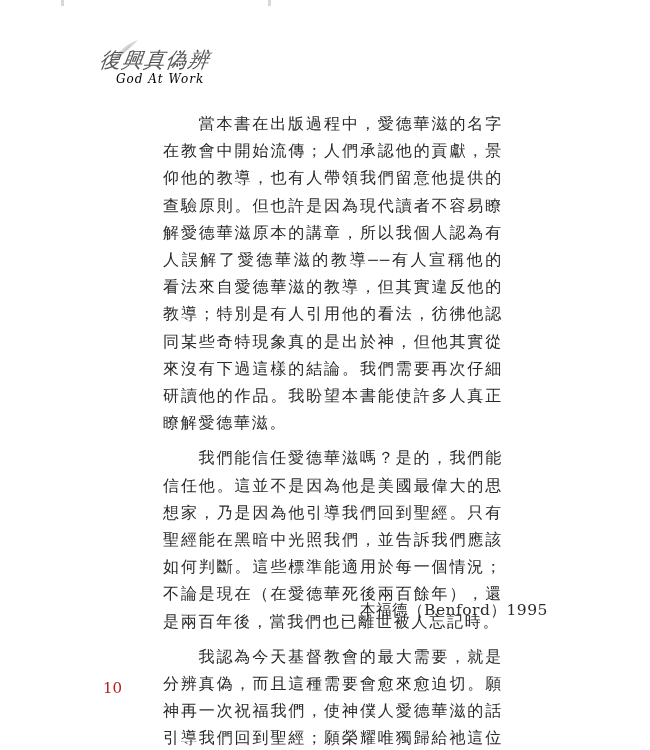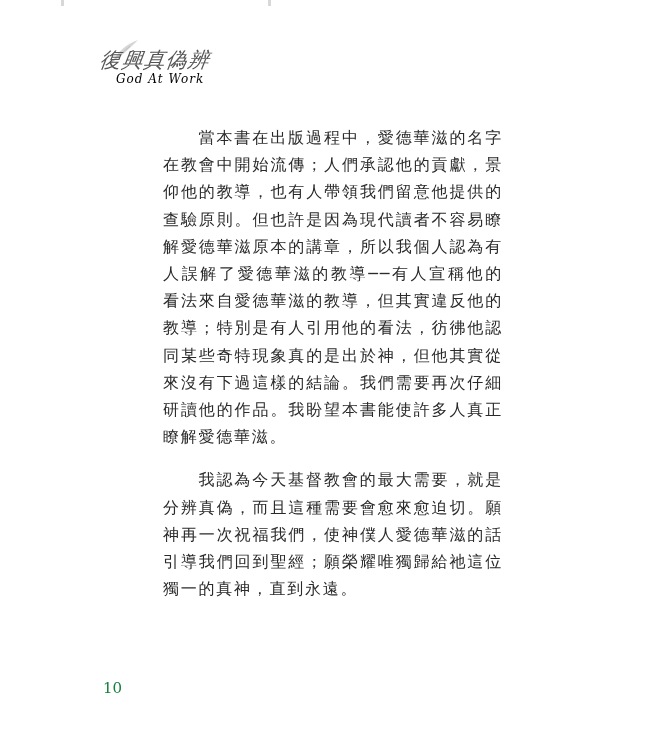--- a/index.html
+++ b/index.html
@@ -69,38 +69,39 @@
       position: absolute;
       left: 163px;
       top: 108px;
       width: 340px;
       font-size: 16px;
       line-height: 27.2px;
       text-align: justify;
       letter-spacing: 1.75px;
     }
     .para {
-      margin: 16px 0 8px 0;
+      margin: 4px 0 8px 0;
       text-indent: 35.5px;
       word-break: break-all;
+      font-family: Liberation Mono, monospace;
     }
     .signature {
       position: absolute;
       left: 360px;
       top: 600px;
       font-size: 15.5px;
       white-space: nowrap;
       letter-spacing: 0.5px;
     }
     .page-number {
       position: absolute;
       left: 103px;
       top: 679px;
       font-size: 15px;
-      color: #15803d;
+      color: #b91c1c;
     }
   </style>
 </head>
 <body>
 
 <div class="page">
 
   <div class="edge-mark" style="left:61px;"></div>
   <div class="edge-mark" style="left:268px;"></div>
 
@@ -108,18 +109,20 @@
     <svg class="logo-feather" viewBox="0 0 30 26">
       <path d="M2 24 C 8 14, 16 6, 28 2 C 22 8, 16 14, 8 20 Z" fill="#d6d6d6"></path>
       <path d="M2 24 L 20 8" stroke="#bdbdbd" stroke-width="1" fill="none"></path>
     </svg>
     <span class="logo-title">復興真偽辨</span>
     <span class="logo-sub">God At Work</span>
   </div>
 
   <div class="body-text">
     <p class="para">當本書在出版過程中，愛德華滋的名字在教會中開始流傳；人們承認他的貢獻，景仰他的教導，也有人帶領我們留意他提供的查驗原則。但也許是因為現代讀者不容易瞭解愛德華滋原本的講章，所以我個人認為有人誤解了愛德華滋的教導──有人宣稱他的看法來自愛德華滋的教導，但其實違反他的教導；特別是有人引用他的看法，彷彿他認同某些奇特現象真的是出於神，但他其實從來沒有下過這樣的結論。我們需要再次仔細研讀他的作品。我盼望本書能使許多人真正瞭解愛德華滋。</p>
+    <p class="para">我們能信任愛德華滋嗎？是的，我們能信任他。這並不是因為他是美國最偉大的思想家，乃是因為他引導我們回到聖經。只有聖經能在黑暗中光照我們，並告訴我們應該如何判斷。這些標準能適用於每一個情況；不論是現在（在愛德華死後兩百餘年），還是兩百年後，當我們也已離世被人忘記時。</p>
     <p class="para">我認為今天基督教會的最大需要，就是分辨真偽，而且這種需要會愈來愈迫切。願神再一次祝福我們，使神僕人愛德華滋的話引導我們回到聖經；願榮耀唯獨歸給祂這位獨一的真神，直到永遠。</p>
   </div>
 
+  <div class="signature">本福德（Benford）1995</div>
 
   <div class="page-number">10</div>
 </div>
 
 </body></html>

